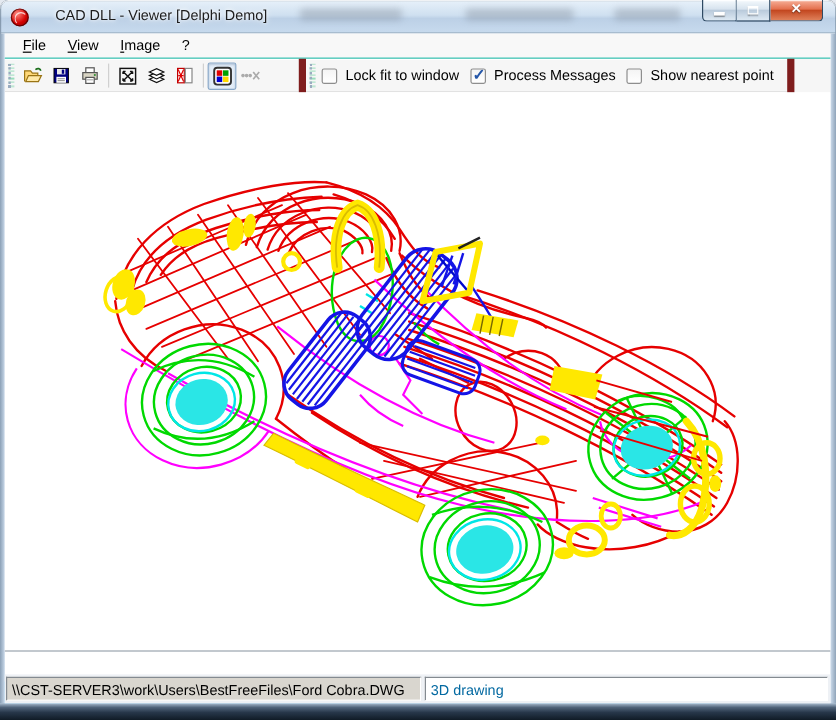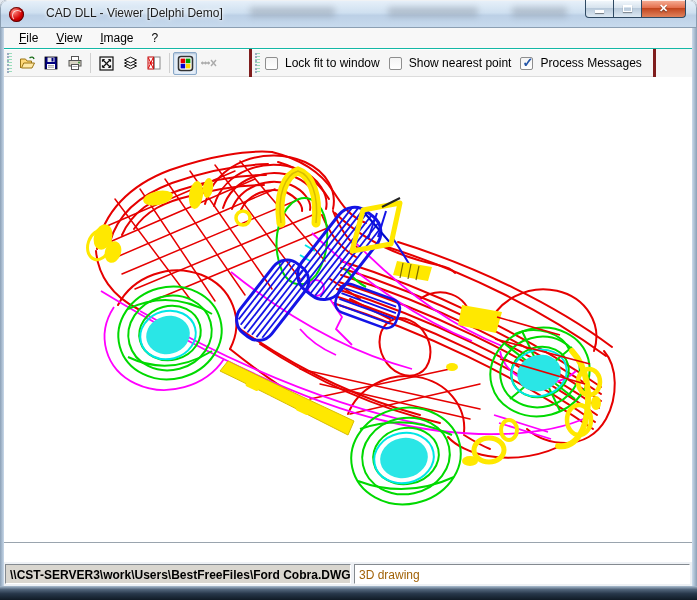--- a/index.html
+++ b/index.html
@@ -38,21 +38,21 @@
   .glyph-close { color:#fff; font-size:11px; font-weight:bold; text-shadow:0 1px 1px rgba(0,0,0,.5); line-height:1; }
 
   
   .menubar { position:absolute; top:28px; left:4px; right:5px; height:21px; background:#f8f8f8;
       border-bottom:1px solid #14b8a6; display:flex; align-items:center; padding-left:6px; }
   .menu-item { font-size:12px; color:#000; padding:2px 9px; }
   .menu-item u { text-decoration:underline; }
 
   
   .toolbar { position:absolute; top:49px; left:4px; right:5px; height:28px; background:#f6f6f6; display:flex; }
-  .band { display:flex; align-items:center; height:28px; border-right:3px solid #7f1d1d;
+  .band { display:flex; align-items:center; height:28px; border-right:6px solid #7f1d1d;
       box-shadow: inset 0 1px 0 #fff, inset 0 -1px 0 #dcdcdc; padding:0 4px 0 2px; }
   .grip { width:5px; height:20px; margin:0 3px 0 1px;
       background:repeating-linear-gradient(#9db 0 1px, transparent 1px 3px); border-left:2px dotted #9aacc0; }
   .tbtn { width:24px; height:23px; display:flex; align-items:center; justify-content:center; border:1px solid transparent; border-radius:2px; }
   .tbtn.pressed { border-color:#89a8c8; background:#e4eef9; box-shadow: inset 0 1px 2px rgba(70,100,140,.35); }
   .tsep { width:1px; height:20px; background:#d0d0d0; margin:0 3px; }
   .cbgroup { display:flex; align-items:center; gap:4px; padding:0 7px 0 2px; font-size:12px; color:#000; }
   .cb { width:13px; height:13px; background:linear-gradient(#f4f4f4,#fff); border:1px solid #8e8e8e; border-radius:2px;
       position:relative; margin-right:3px; flex:none; }
   .cb.checked::after { content:"✓"; position:absolute; left:1px; top:-3px; font-size:13px; font-weight:bold; color:#2456a8; }
@@ -63,22 +63,22 @@
       border-bottom:1px solid #9aa4ae; }
   .canvas svg { display:block; }
 
   
   .tabrow { position:absolute; top:568px; left:4px; width:592px; height:18px; background:#7dd3fc; }
 
   
   .statusbar { position:absolute; top:562px; left:4px; width:688px; height:24px; background:#eef1f5; }
   .spanel { position:absolute; top:2px; height:20px; font-size:12px; line-height:18px; padding:1px 4px;
       border:1px solid; border-color:#848a90 #fff #fff #848a90; white-space:nowrap; overflow:hidden; }
-  .spanel.path { left:1px; width:346px; background:#d9d6cf; color:#000;font-weight:bold; }
-  .spanel.type { left:350px; width:336px; background:#fff; color:#a16207; }
+  .spanel.path { left:1px; width:346px; background:#d9d6cf; color:#000; }
+  .spanel.type { left:350px; width:336px; background:#fff; color:#0369a1; }
 </style>
 </head>
 <body>
 
 <div class="window">
 
   <div class="titlebar">
     <div class="smudge" style="left:250px;width:85px;"></div>
     <div class="smudge" style="left:388px;width:90px;"></div>
     <div class="smudge" style="left:512px;width:55px;"></div>
@@ -187,26 +187,26 @@
       <div style="width:24px"></div>
     </div>
 
     <div class="band">
       <div class="grip"></div>
       <label class="cbgroup">
         <span class="cb"></span>
         <span>Lock fit to window</span>
       </label>
       <label class="cbgroup">
+        <span class="cb checked"></span>
+        <span>Process Messages</span>
+      </label>
+      <label class="cbgroup">
         <span class="cb"></span>
         <span>Show nearest point</span>
-      </label>
-      <label class="cbgroup">
-        <span class="cb checked"></span>
-        <span>Process Messages</span>
       </label>
     </div>
     <div class="toolbar-end-space"></div>
   </div>
 
   <div class="canvas">
     <svg width="688" height="466" viewBox="4 78 688 466">
 
       <g stroke="#e60000" stroke-width="2" fill="none" stroke-linecap="round">
         <path d="M97,250 C103,213 130,186 170,171 C210,157 248,151 272,153"></path>

